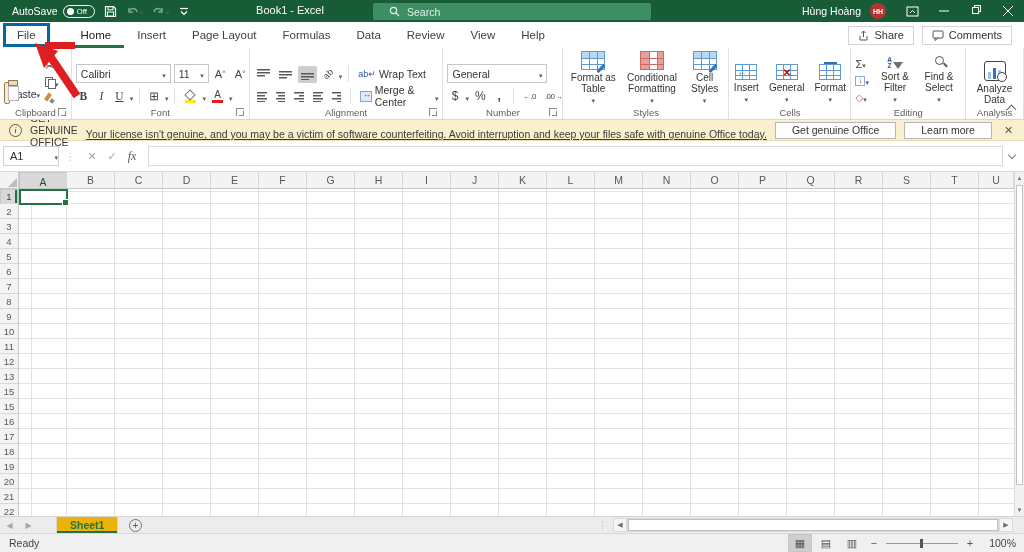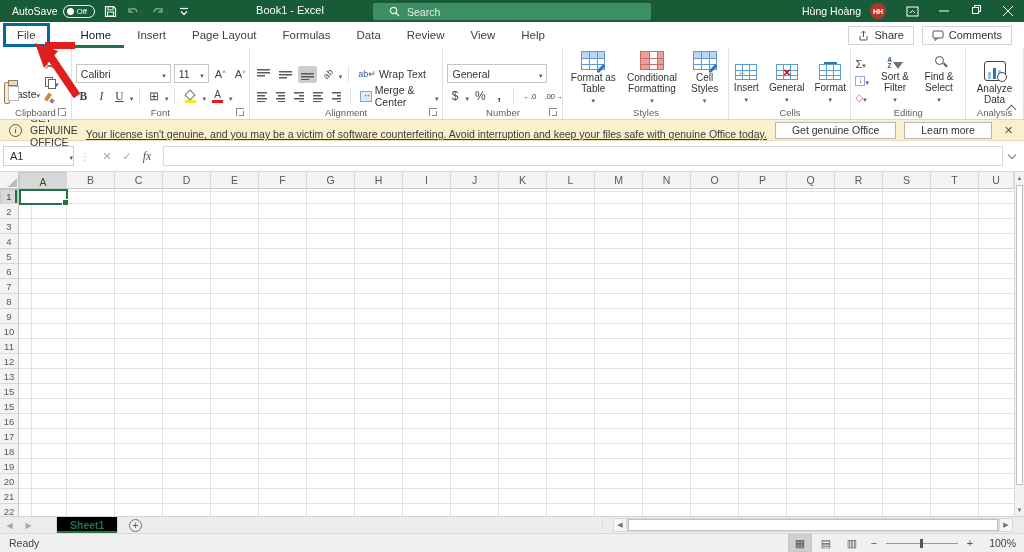--- a/index.html
+++ b/index.html
@@ -137,21 +137,21 @@
 
   
   .notif { height:21px; background:#FBF0CE; border-bottom:1px solid #E8DCAE; display:flex; align-items:center; padding:0 9px; font-size:10.5px; color:#3B3A39; gap:8px; }
   .info-ic { width:13px; height:13px; border:1px solid #5A5A58; border-radius:50%; display:flex; align-items:center; justify-content:center; font-size:9px; font-family:"Liberation Serif",serif; font-style:italic; flex:none; }
   .notif-link { text-decoration:underline; white-space:nowrap;margin-top:8px; }
   .notif-btn { background:#FDFDFD; border:1px solid #B8B6B4; height:17px; padding:0 16px; font-size:10.5px; color:#333; display:flex; align-items:center; white-space:nowrap; }
   .notif-close { margin-left:auto; font-size:11px; color:#555; padding:0 4px; }
 
   
   .formula-row { height:31px; background:#fff; border-bottom:1px solid #D8D8D8; display:flex; align-items:center; padding:0 3px; }
-  .name-box { width:71px; height:20px; border:1px solid #D0CECE; display:flex; align-items:center; font-size:11px; color:#333; padding-left:6px; }
+  .name-box { width:56px; height:20px; border:1px solid #D0CECE; display:flex; align-items:center; font-size:11px; color:#333; padding-left:6px; }
   .name-box .spacer { flex:1; }
   .dots { color:#C4C4C4; font-size:10px; margin:0 6px; letter-spacing:1px; }
   .fb-btn { width:20px; text-align:center; font-size:11px; color:#A6A6A6; }
   .fx { font-family:"Liberation Serif",serif; font-style:italic; color:#555; font-size:12px; }
   .fb-input { flex:1; height:20px; border:1px solid #D8D8D8; background:#fff; margin-left:6px; }
   .fb-chev { width:18px; display:flex; justify-content:center; }
   .chev-d { width:6px; height:6px; border-right:1.5px solid #777; border-bottom:1.5px solid #777; transform:rotate(45deg); margin-top:-3px; }
 
   
   .grid-area { position:relative; height:344px; background:#fff; }
@@ -171,21 +171,21 @@
   .sel-cell { position:absolute; left:19px; top:17px; width:49px; height:16px; border:2px solid #217346; background:#fff; }
   .sel-cell::after { content:""; position:absolute; right:-3px; bottom:-3px; width:5px; height:5px; background:#217346; border:1px solid #fff; }
   .vscroll { position:absolute; right:0; top:0; bottom:0; width:10px; background:#F1F1F1; border-left:1px solid #DADADA; }
   .vs-up,.vs-down { position:absolute; left:0; width:9px; height:12px; display:flex; align-items:center; justify-content:center; font-size:6px; color:#707070; }
   .vs-up { top:0; } .vs-down { bottom:0; }
   .vs-thumb { position:absolute; left:1px; top:13px; width:7px; height:300px; background:#fff; border:1px solid #C1C1C1; }
 
   
   .sheetbar { height:17px; background:#ECECEC; display:flex; align-items:stretch; font-size:10.5px; border-top:1px solid #D4D4D4; }
   .nav-arr { width:19px; display:flex; align-items:center; justify-content:center; color:#A8A8A8; font-size:8px; }
-  .sheet-tab { background:#000000; color:#217346; font-weight:bold; display:flex; align-items:center; padding:0 13px; border-left:1px solid #D4D4D4; border-right:1px solid #D4D4D4; box-shadow:inset 0 -2px 0 #217346; margin-left:18px; }
+  .sheet-tab { background:#eab308; color:#217346; font-weight:bold; display:flex; align-items:center; padding:0 13px; border-left:1px solid #D4D4D4; border-right:1px solid #D4D4D4; box-shadow:inset 0 -2px 0 #217346; margin-left:18px; }
   .add-sheet { width:34px; display:flex; align-items:center; justify-content:center; }
   .add-sheet i { width:13px; height:13px; border:1px solid #767676; border-radius:50%; color:#555; font-size:10px; line-height:11px; text-align:center; font-style:normal; }
   .sb-fill { flex:1; }
   .sb-dots { display:flex; align-items:center; color:#B0B0B0; font-size:9px; padding:0 6px; }
   .hs-btn { width:14px; display:flex; align-items:center; justify-content:center; background:#F5F5F5; border:1px solid #DADADA; color:#707070; font-size:7px; margin:1px 0; }
   .hs-track { width:372px; background:#EDEDED; margin:1px 0; border:1px solid #DADADA; position:relative; }
   .hs-thumb { position:absolute; inset:0; background:#fff; border:1px solid #C1C1C1; }
   .sb-corner { width:11px; background:#ECECEC; }
 
   

